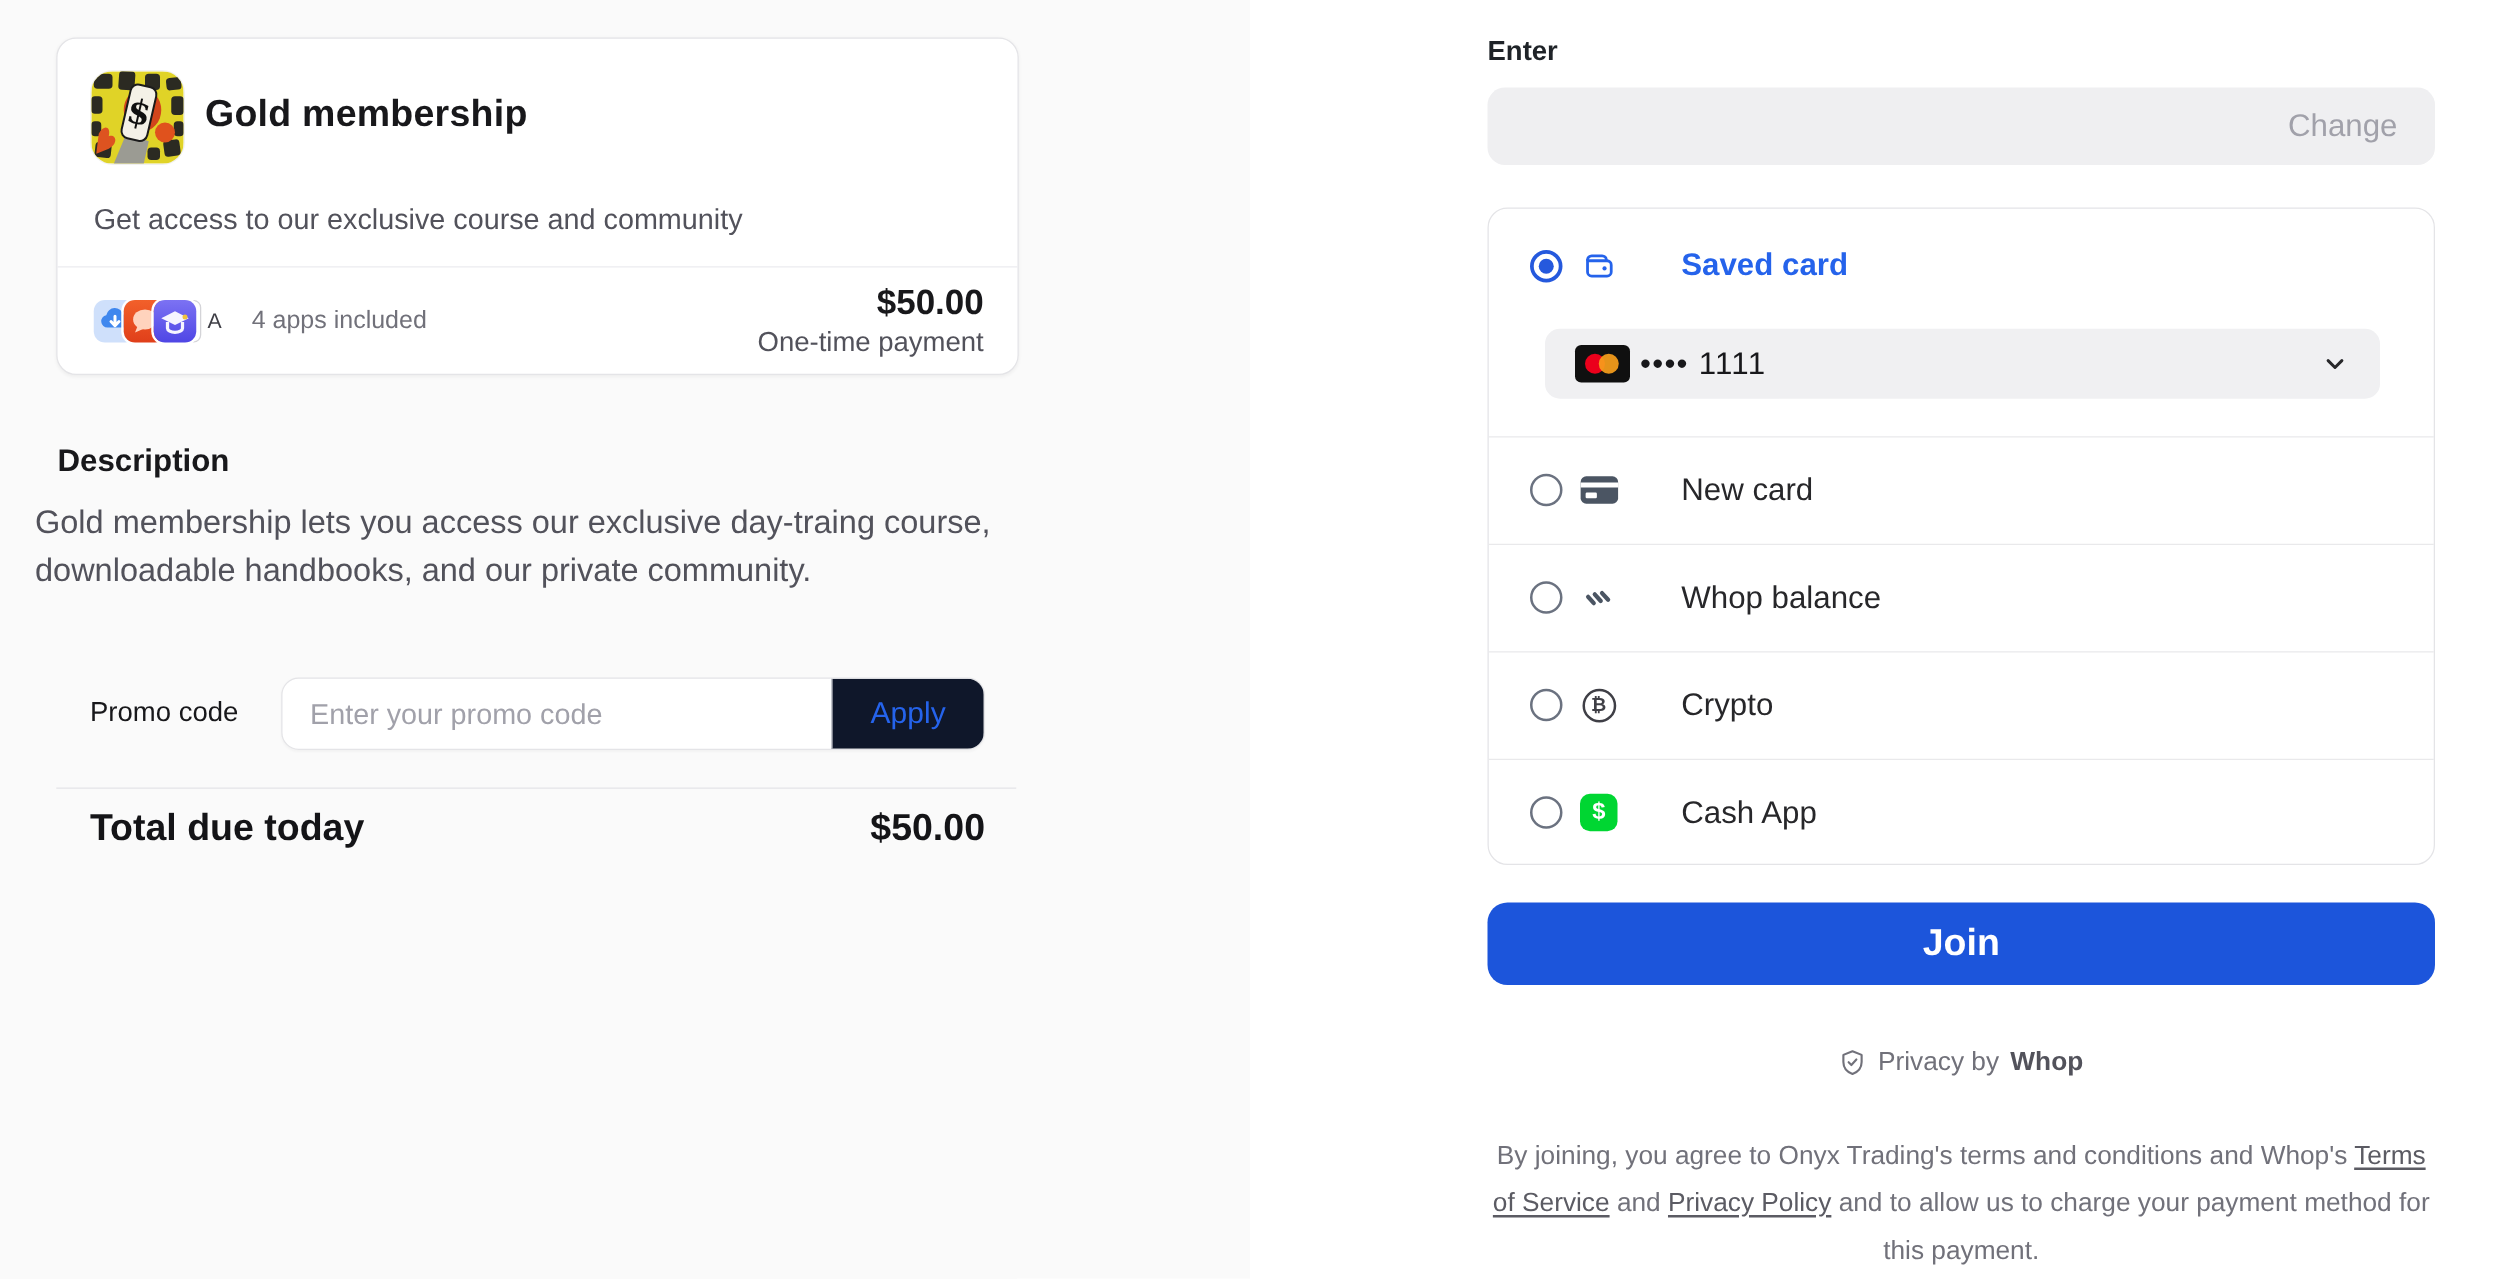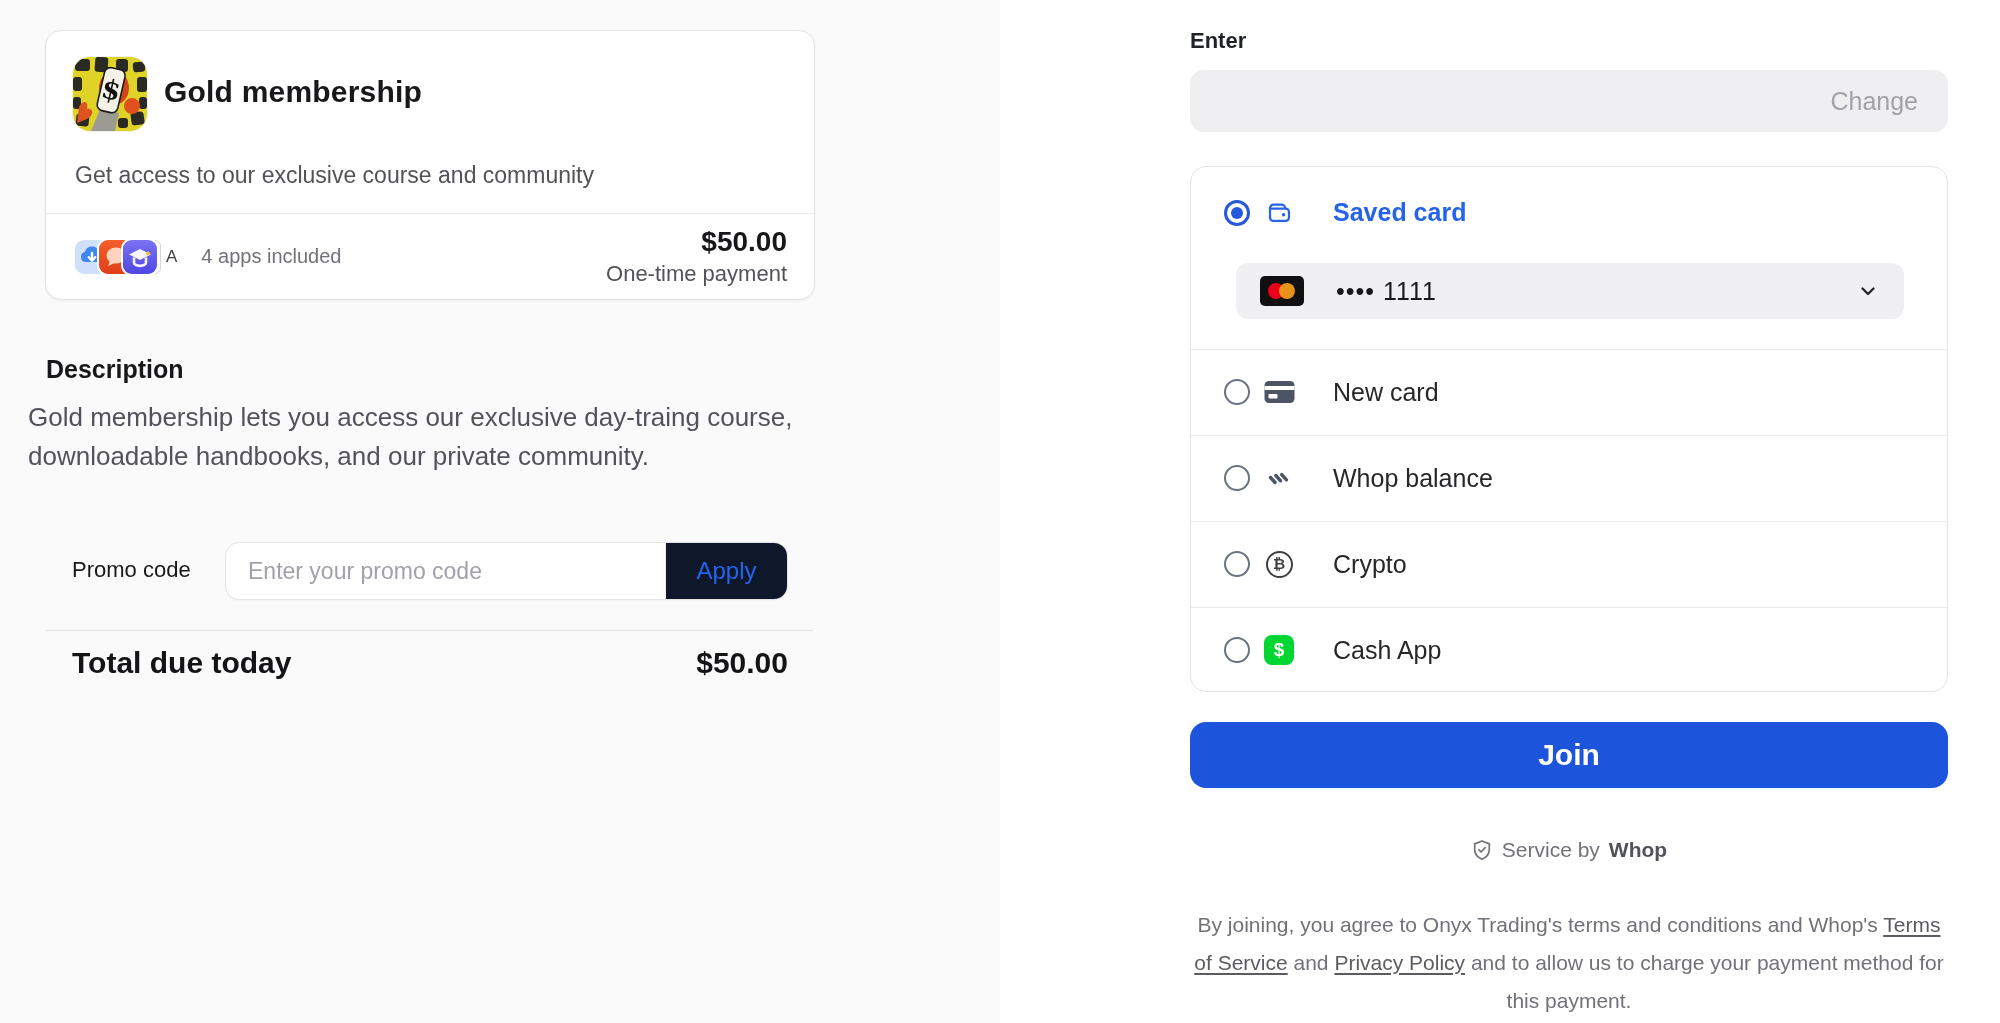--- a/index.html
+++ b/index.html
@@ -63,30 +63,30 @@
 
   .pay-card{position:absolute;left:190px;top:166px;width:758px;height:526px;background:#fff;
     border:1px solid #e4e4e7;border-radius:16px;box-sizing:border-box;}
   .pm-row{position:absolute;left:0;right:0;display:flex;align-items:center;cursor:pointer;}
   .pm-divider{position:absolute;left:0;right:0;border-top:1px solid #e9e9eb;}
   .radio{width:26px;height:26px;border-radius:50%;box-sizing:border-box;margin-left:33px;flex:none;}
   .radio.off{border:2.5px solid #6b7280;background:#fff;}
   .radio.on{border:3px solid #2559dd;display:flex;align-items:center;justify-content:center;}
   .radio.on .dot{width:12px;height:12px;border-radius:50%;background:#2559dd;}
   .pm-icon{width:32px;height:32px;margin-left:13px;display:flex;align-items:center;justify-content:center;flex:none;}
-  .pm-label{margin-left:38px;font-size:25px;color:#27272a;}
+  .pm-label{margin-left:50px;font-size:25px;color:#27272a;}
   .pm-label.accent{color:#2563eb;font-weight:600;}
 
   .card-select{position:absolute;left:45px;top:96px;width:668px;height:56px;background:#f0f0f2;
     border-radius:12px;display:flex;align-items:center;cursor:pointer;}
   .mc-badge{position:relative;width:44px;height:30px;border-radius:5px;background:#101010;margin-left:24px;flex:none;}
   .mc-badge .c{position:absolute;top:7px;width:16px;height:16px;border-radius:50%;}
   .mc-badge .red{left:8px;background:#eb001b;}
   .mc-badge .org{left:19px;background:#f79e1b;opacity:.92;}
-  .card-number{margin-left:32px;font-size:25px;color:#18181b;letter-spacing:1px;}
+  .card-number{margin-left:8px;font-size:25px;color:#18181b;letter-spacing:1px;}
   .select-chevron{margin-left:auto;margin-right:24px;display:flex;}
 
   .bitcoin-circle{width:27px;height:27px;border-radius:50%;border:2px solid #3f3f46;box-sizing:border-box;
     display:flex;align-items:center;justify-content:center;font-family:"DejaVu Sans",sans-serif;
     font-size:15px;font-weight:700;color:#3f3f46;}
   .cash-square{width:30px;height:30px;border-radius:8px;background:#00d632;display:flex;align-items:center;
     justify-content:center;color:#fff;font-size:19px;font-weight:700;}
 
   .join-btn{position:absolute;left:190px;top:722px;width:758px;height:66px;border:none;border-radius:16px;
     background:#1c55db;color:#fff;font-size:30px;font-weight:600;cursor:pointer;
@@ -278,19 +278,19 @@
 
     <button class="join-btn">Join</button>
 
     <div class="secured-row">
       <span style="display:flex">
         <svg width="22" height="22" viewBox="0 0 22 22" fill="none" stroke="#71717a" stroke-width="1.7" stroke-linecap="round" stroke-linejoin="round">
           <path d="M11 2 L18.3 4.9 V10.6 C18.3 15.6 15 18.7 11 20.2 C7 18.7 3.7 15.6 3.7 10.6 V4.9 Z"></path>
           <path d="M7.9 10.8 l2.2 2.2 4-4.4"></path>
         </svg>
       </span>
-      <span>Service by</span>
+      <span>Privacy by</span>
       <span class="secured-brand">Whop</span>
     </div>
 
     <div class="legal"><span>By joining, you agree to Onyx Trading's terms and conditions and Whop's </span><a>Terms of Service</a><span> and </span><a>Privacy Policy</a><span> and to allow us to charge your payment method for this payment.</span></div>
   </div>
 </div>
 
 </body></html>

